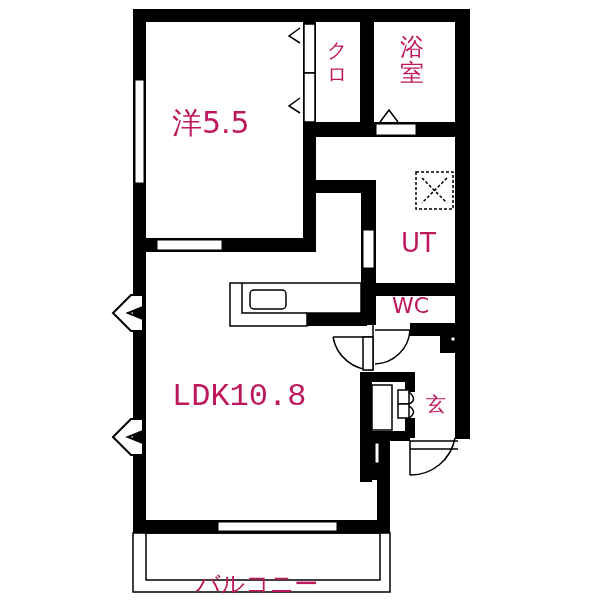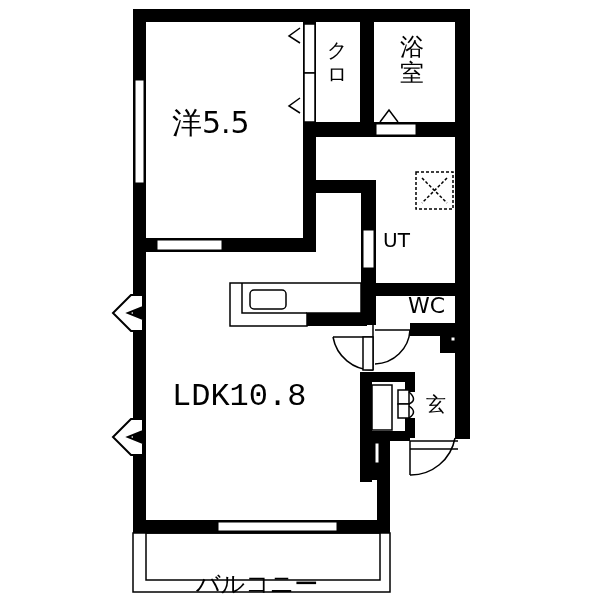--- a/index.html
+++ b/index.html
@@ -1,18 +1,18 @@
 <!DOCTYPE html>
 <html><head>
 <meta charset="utf-8">
 <style>
   html, body { margin: 0; padding: 0; background: #ffffff; }
   body { width: 600px; height: 600px; position: relative; overflow: hidden; font-family: "DejaVu Sans", sans-serif; }
   #plan { position: absolute; left: 0; top: 0; width: 600px; height: 600px; }
-  .label { position: absolute; color: #000000; font-family: "DejaVu Sans", sans-serif; white-space: nowrap; line-height: 1; }
+  .label { position: absolute; color: #be185d; font-family: "DejaVu Sans", sans-serif; white-space: nowrap; line-height: 1; }
 </style>
 </head>
 <body>
 
 <svg id="plan" viewBox="0 0 600 600" xmlns="http://www.w3.org/2000/svg">
 
   <g fill="#000">
 
     <rect x="133" y="9" width="337" height="13"></rect>
 
@@ -116,17 +116,17 @@
 
   <g fill="none" stroke="#000" stroke-width="1.5">
     <rect x="133" y="533" width="257" height="59"></rect>
     <rect x="146" y="533" width="234" height="47"></rect>
   </g>
 </svg>
 
 <div class="label" style="left:172px; top:108px; font-size:30px;">洋5.5</div>
 <div class="label" style="left:327px; top:38px; font-size:20px; width:20px; line-height:1.2; white-space:normal;"><span>クロ</span></div>
 <div class="label" style="left:400px; top:34px; font-size:24px; width:32px; line-height:1.1; white-space:normal;"><span>浴室</span></div>
-<div class="label" style="left:383px; top:230px; font-size:20px;">UT</div>
-<div class="label" style="left:392px; top:295px; font-size:22px;margin-left:16px;">WC</div>
+<div class="label" style="left:401px; top:230px; font-size:26px;">UT</div>
+<div class="label" style="left:392px; top:295px; font-size:22px;">WC</div>
 <div class="label" style="left:172px; top:381px; font-size:32px;font-family:Liberation Mono, monospace;">LDK10.8</div>
 <div class="label" style="left:426px; top:394px; font-size:20px;">玄</div>
 <div class="label" style="left:196px; top:572px; font-size:24px;">バルコニー</div>
 
 </body></html>

